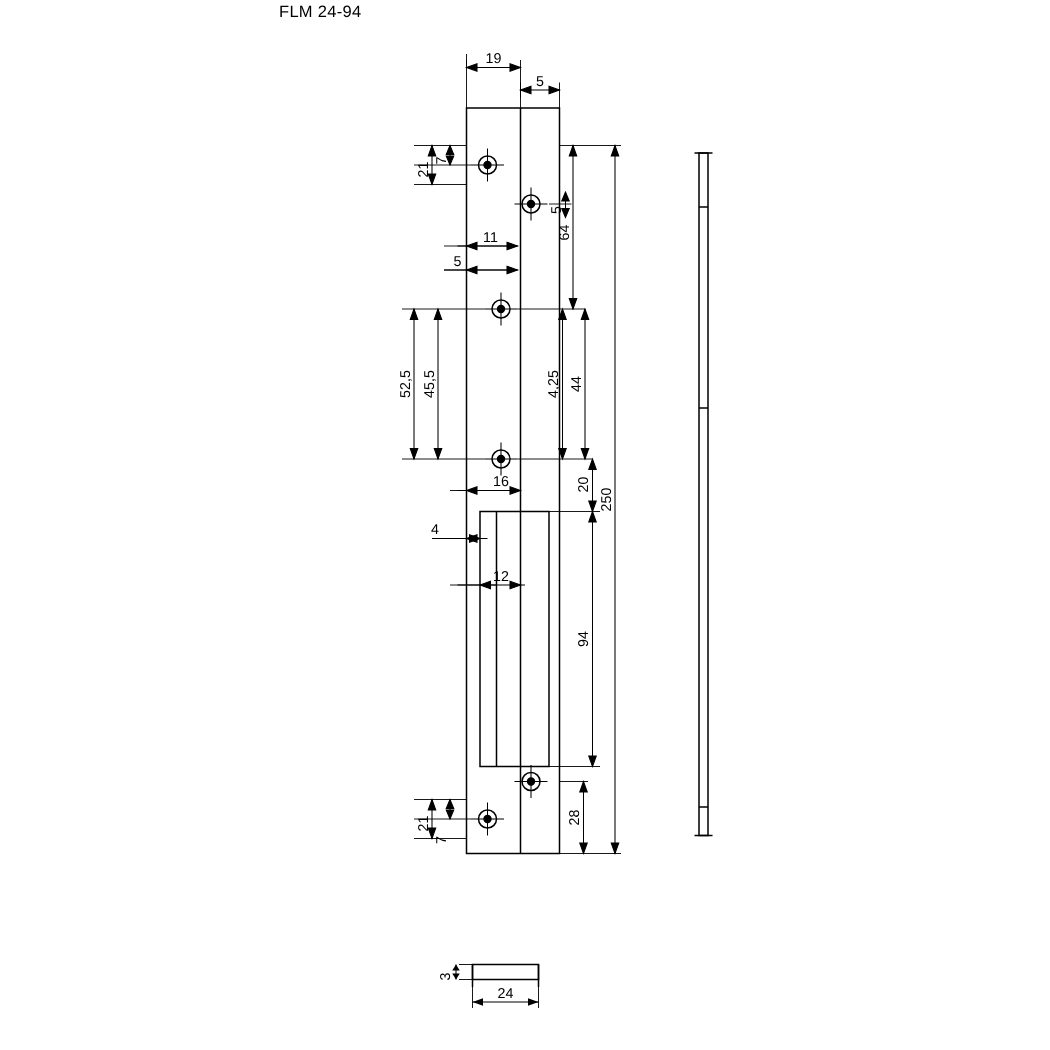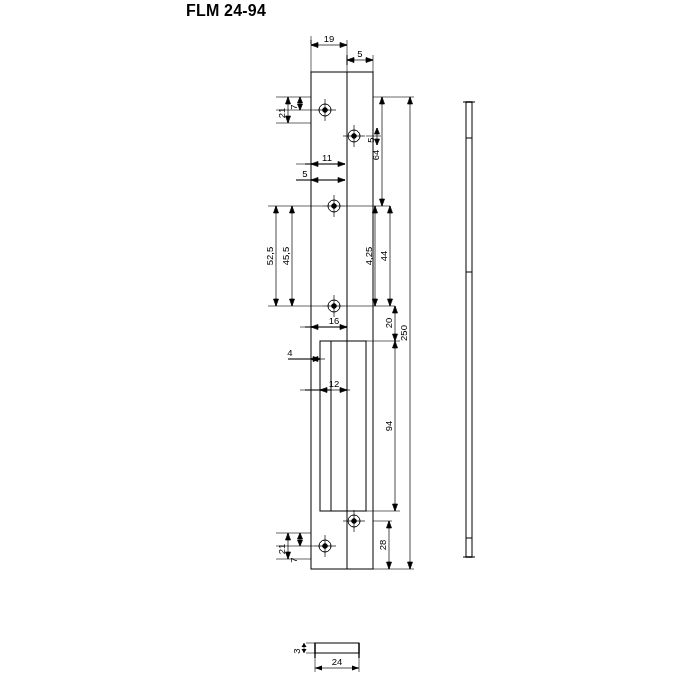--- a/index.html
+++ b/index.html
@@ -16,22 +16,22 @@
   }
   #root {
     position: relative;
     width: 700px;
     height: 700px;
   }
   #title {
     position: absolute;
     left: 186px;
     top: 2px;
-    font-size: 16px;
-    font-weight: bold;
+    font-size: 11px;
+    font-weight: normal;
     color: #000;
     letter-spacing: 0.2px;
     white-space: nowrap;
   }
   svg.drawing {
     position: absolute;
     left: 0;
     top: 0;
     width: 700px;
     height: 700px;

